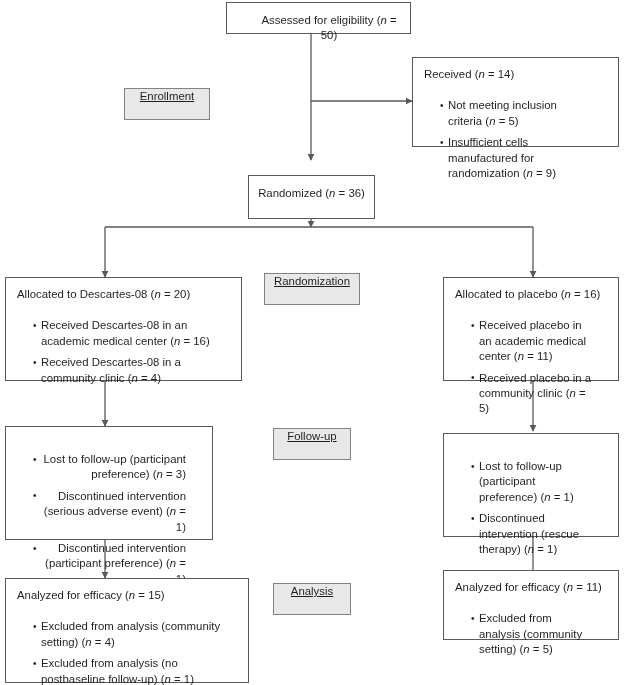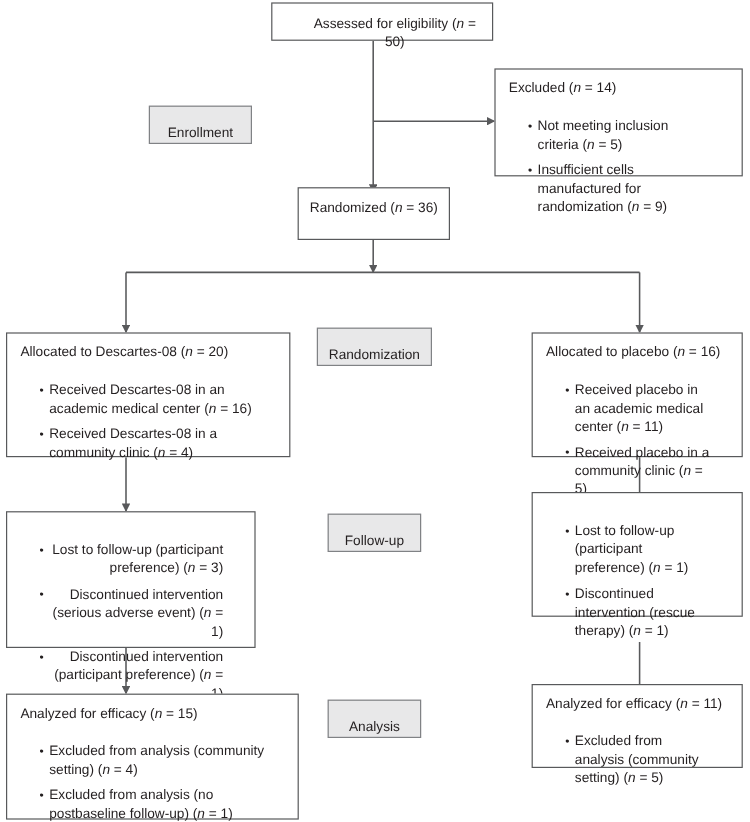--- a/index.html
+++ b/index.html
@@ -42,23 +42,24 @@
   }
   .stage {
     position: absolute;
     box-sizing: border-box;
     border: 1px solid #808285;
     background: #e8e8e9;
     font-size: 11.4px;
     line-height: 15px;
     color: #231f20;
     display: flex;
-    align-items: flex-end;
+    align-items: flex-start;
     justify-content: center;
     text-align: center;
+    text-decoration: underline;
   }
   .head {
     margin: 0 0 4px 0;
   }
   ul.items {
     list-style: none;
     margin: 16px;
     padding: 0;
   }
   ul.items li {
@@ -75,25 +76,25 @@
     left: 0;
     top: -0.5px;
     font-size: 10px;
   }
   .ital {
     font-style: italic;
   }
   
   #node-assessed   { left: 226px; top: 2px;   width: 185px; height: 32px; padding-left: 29px; }
   #node-excluded   { left: 412px; top: 57px;  width: 207px; height: 90px; }
-  #node-randomized { left: 248px; top: 156px; width: 127px; height: 44px; }
+  #node-randomized { left: 248px; top: 175px; width: 127px; height: 44px; }
   #node-alloc-left { left: 5px;   top: 277px; width: 237px; height: 104px; }
   #node-alloc-right{ left: 443px; top: 277px; width: 176px; height: 104px; }
   #node-fu-left    { left: 5px;   top: 426px; width: 208px; height: 114px; text-align: right; }
-  #node-fu-right   { left: 443px; top: 410px; width: 176px; height: 104px; }
+  #node-fu-right   { left: 443px; top: 433px; width: 176px; height: 104px; }
   #node-an-left    { left: 5px;   top: 578px; width: 244px; height: 105px; }
   #node-an-right   { left: 443px; top: 570px; width: 176px; height: 70px; }
   #stage-enrollment    { left: 124px; top: 88px;  width: 86px; height: 32px; }
   #stage-randomization { left: 264px; top: 273px; width: 96px; height: 32px; }
   #stage-followup      { left: 273px; top: 428px; width: 78px; height: 32px; }
   #stage-analysis      { left: 273px; top: 583px; width: 78px; height: 32px; }
 </style>
 </head>
 <body>
 
@@ -140,21 +141,21 @@
   </div>
 
   <div class="node center-text" id="node-assessed">
     <div class="head">
       <span>Assessed for eligibility (</span><span class="ital">n</span><span> = 50)</span>
     </div>
   </div>
 
   <div class="node" id="node-excluded">
     <div class="head">
-      <span>Excluded (</span><span class="ital">n</span><span> = 14)</span>
+      <span>Received (</span><span class="ital">n</span><span> = 14)</span>
     </div>
     <ul class="items">
       <li><span>Not meeting inclusion criteria (</span><span class="ital">n</span><span> = 5)</span></li>
       <li><span>Insufficient cells manufactured for randomization (</span><span class="ital">n</span><span> = 9)</span></li>
     </ul>
   </div>
 
   <div class="node center-text" id="node-randomized">
     <div class="head">
       <span>Randomized (</span><span class="ital">n</span><span>  = 36)</span>

